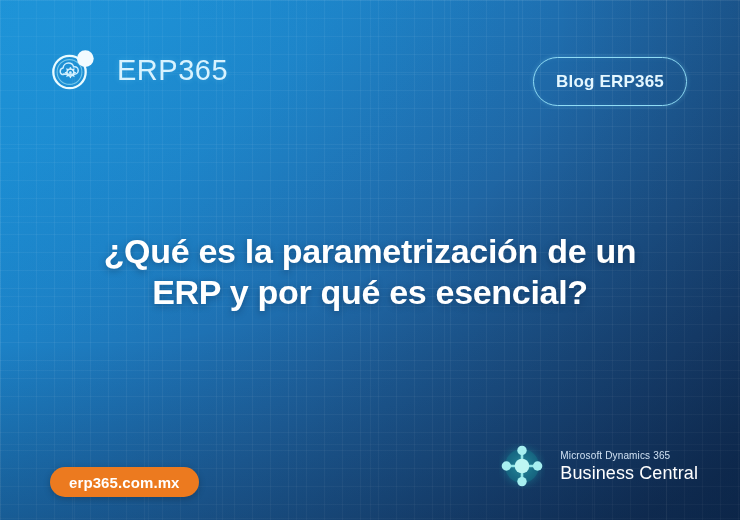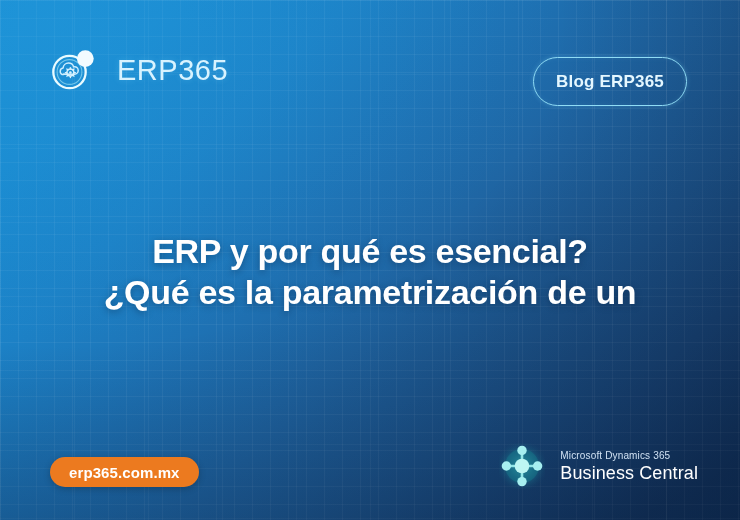--- a/index.html
+++ b/index.html
@@ -129,21 +129,21 @@
     line-height: 1.22;
     letter-spacing: -0.3px;
     text-shadow: 0 2px 7px rgba(2,22,50,0.35);
   }
   #headline .hl-line { display: block; }
 
   
   #url-pill {
     position: absolute;
     left: 50px;
-    bottom: 33px;
+    bottom: 23px;
     height: 30px;
     padding: 0 19px;
     display: flex;
     align-items: center;
     justify-content: center;
     background: #ec7a1f;
     border-radius: 999px;
     color: #ffffff;
     font-size: 15px;
     font-weight: 600;
@@ -214,22 +214,22 @@
       </svg>
     </div>
     <span id="brand-name">ERP365</span>
   </div>
 
   <div id="blog-pill">
     <span>Blog ERP365</span>
   </div>
 
   <h1 id="headline">
+    <span class="hl-line">¿Qué es la parametrización de un</span>
     <span class="hl-line">ERP y por qué es esencial?</span>
-    <span class="hl-line">¿Qué es la parametrización de un</span>
   </h1>
 
   <div id="url-pill">
     <span>erp365.com.mx</span>
   </div>
 
   <div id="partner-logo">
     <div id="partner-mark">
       <svg width="52" height="52" viewBox="0 0 52 52" fill="none" xmlns="http://www.w3.org/2000/svg">
         <defs>

